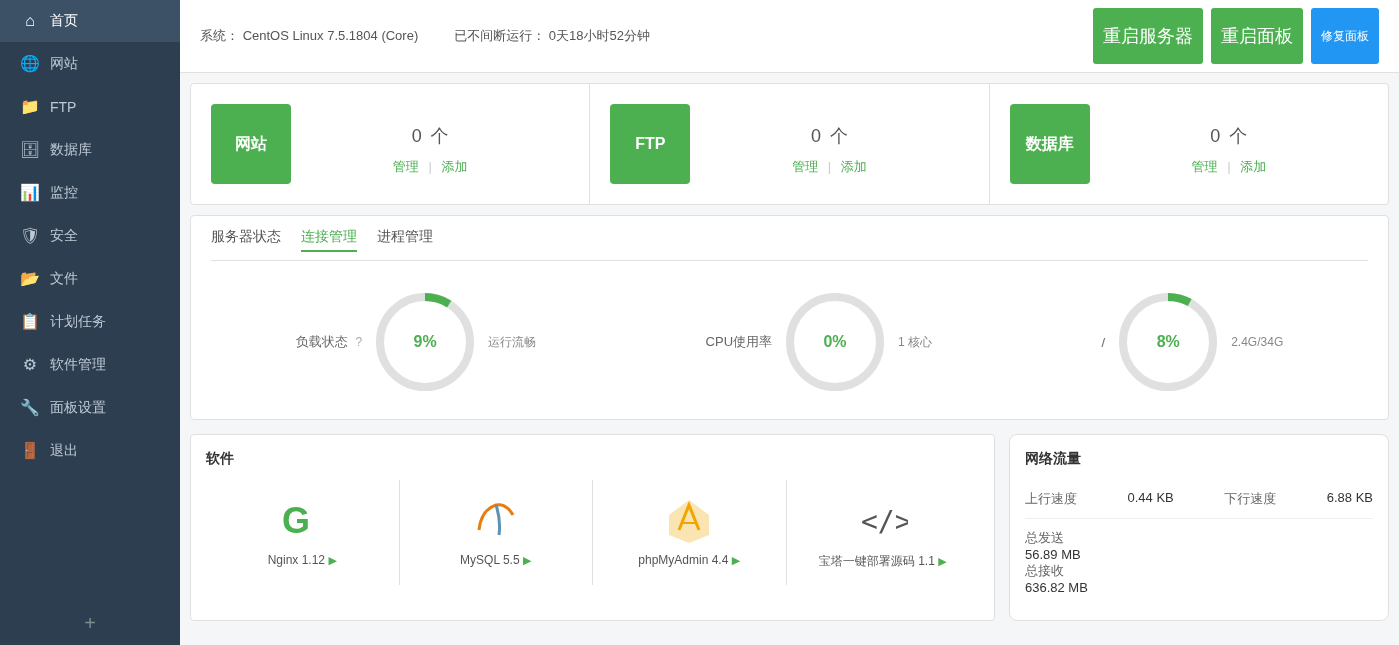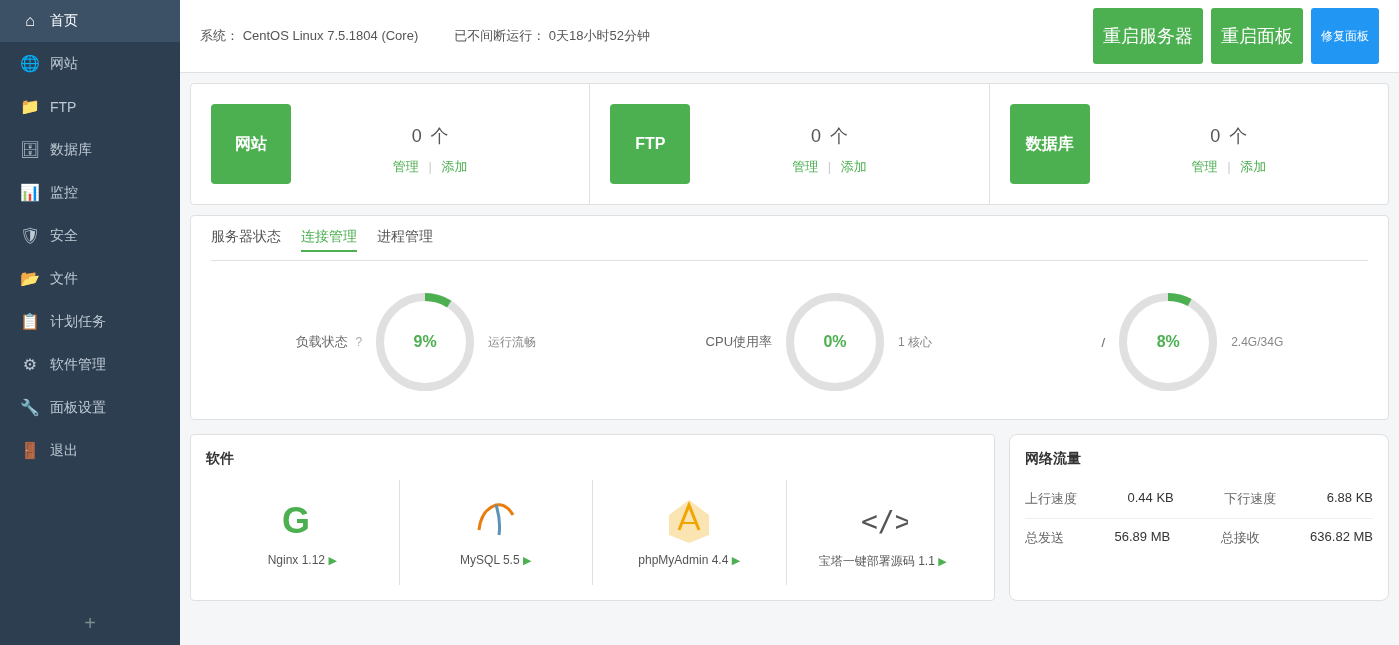--- a/index.html
+++ b/index.html
@@ -278,21 +278,21 @@
     }
 
     
     .network-row {
       display: flex;
       justify-content: space-between;
       padding: 10px 0;
       border-bottom: 1px solid #f0f0f0;
       font-size: 13px;
     }
-    .network-row:last-child { border-bottom: none; }
+    .network-row:last-child { border-bottom: none; flex-direction: column; }
     .network-label { color: #666; }
     .network-value { color: #333; font-weight: 500; }
   </style>
 </head>
 <body>
 
 <nav class="sidebar">
   <div class="sidebar-item active">
     <span class="icon">⌂</span>
     <span>首页</span>

